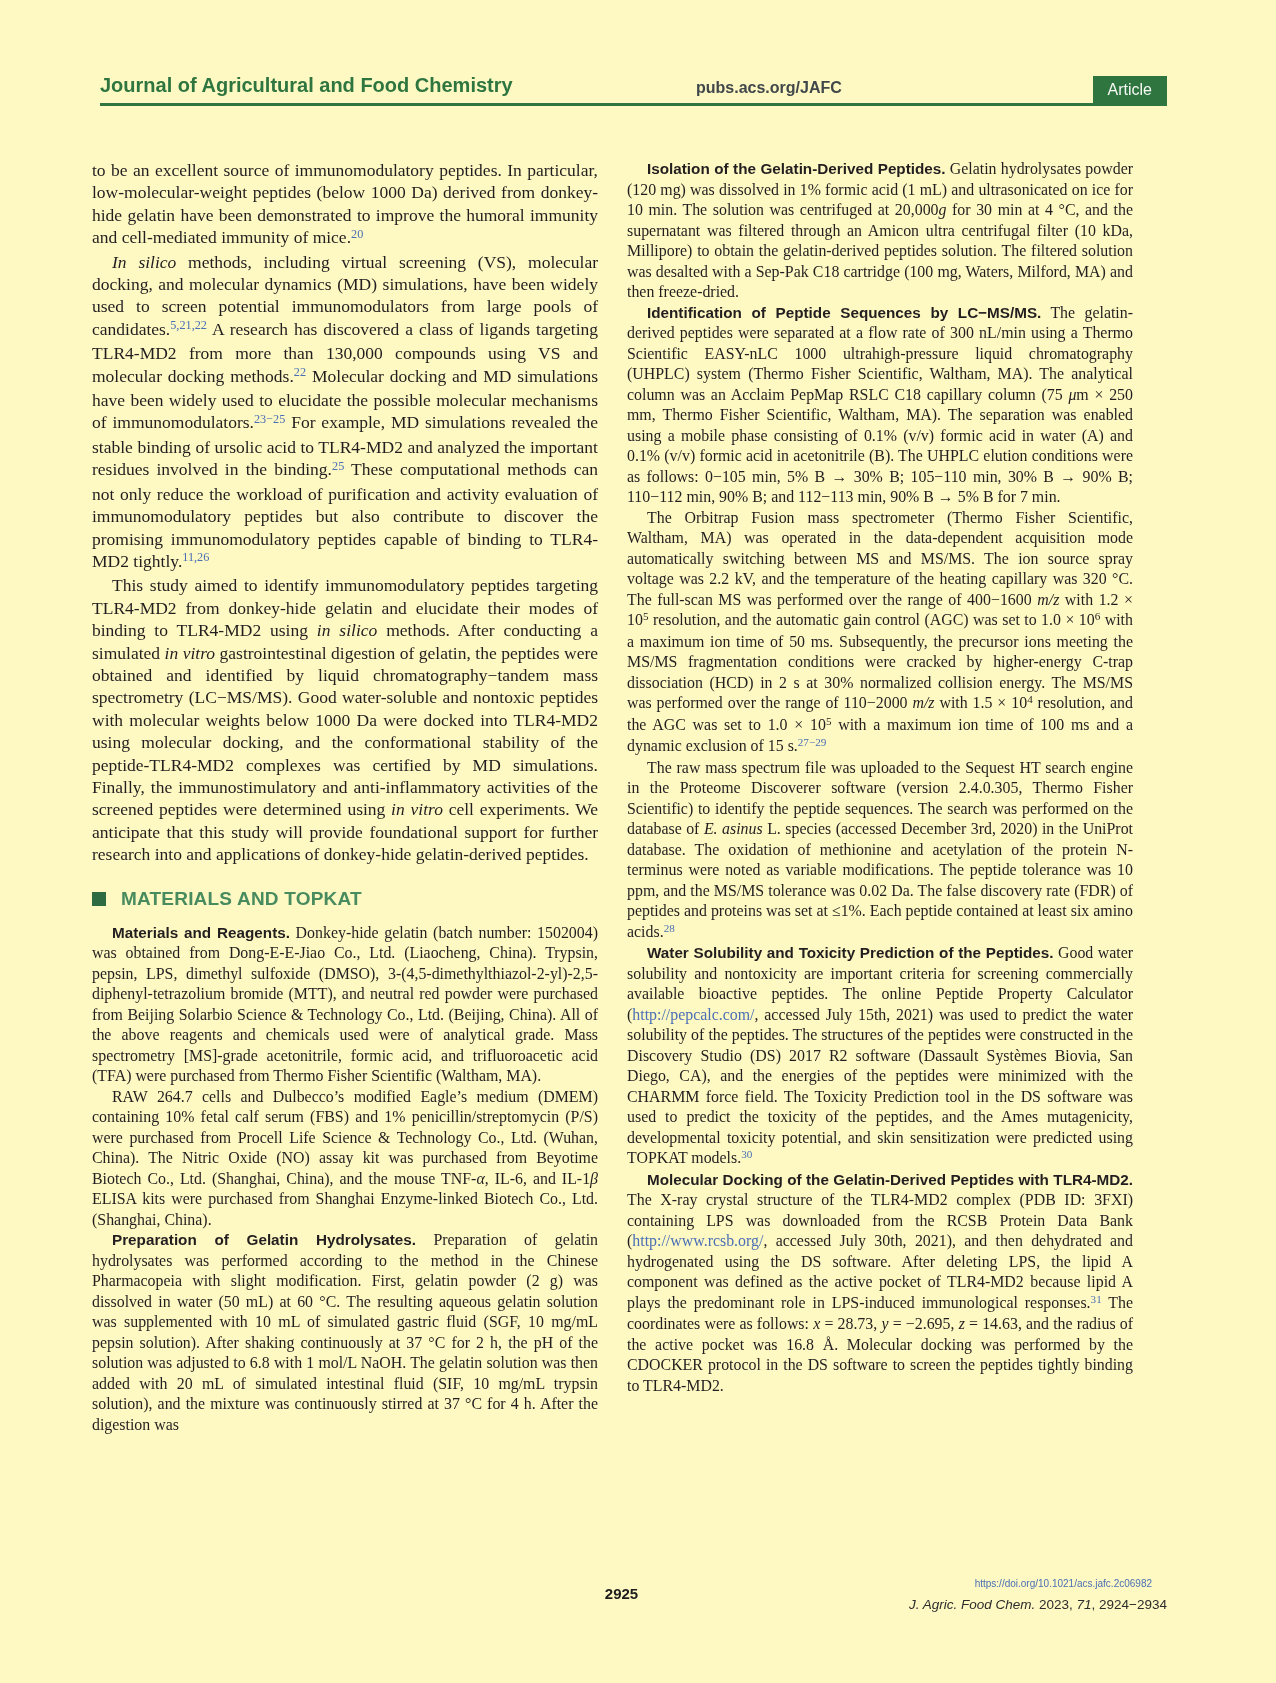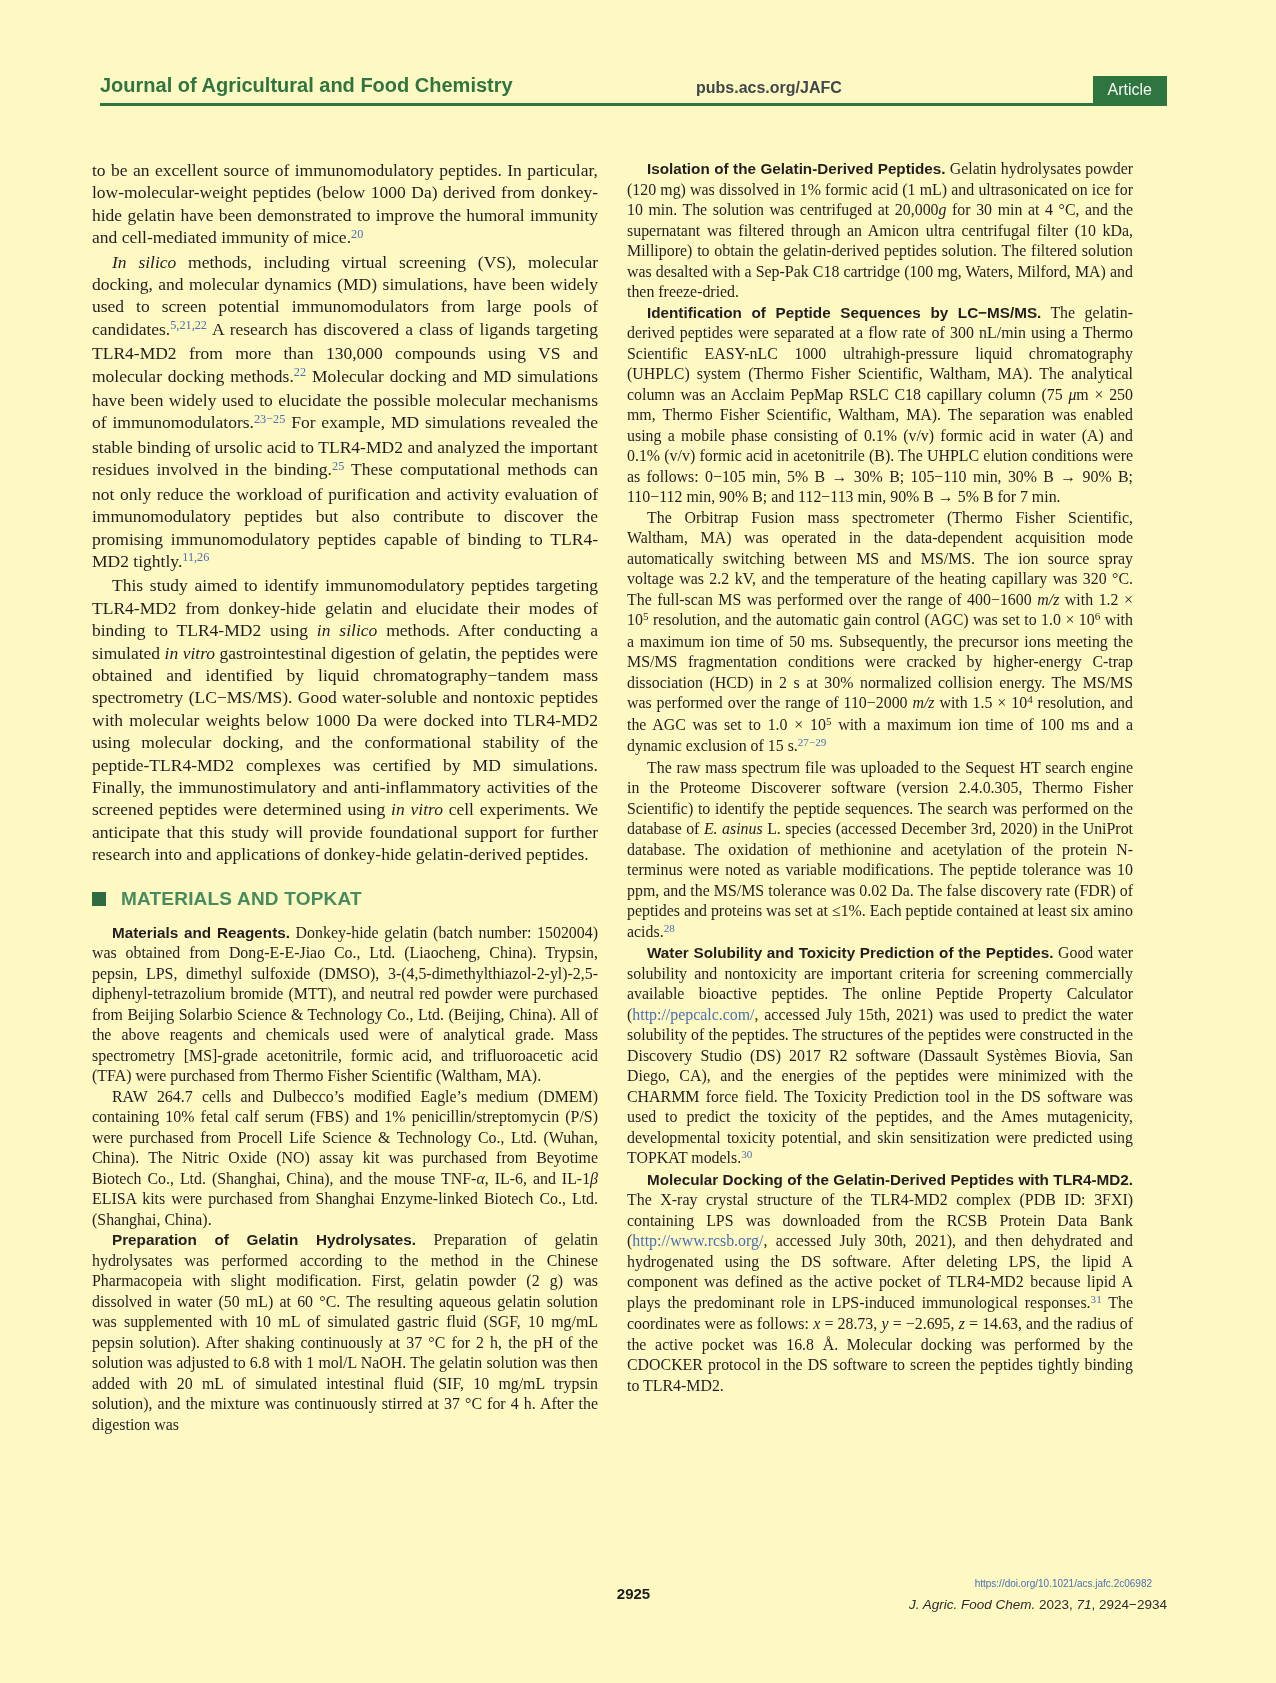--- a/index.html
+++ b/index.html
@@ -48,21 +48,21 @@
   .run-link{color:var(--blue);text-decoration:none;}
   .section-heading{
     margin:22px 0 13px 0;text-align:left;
     font-family:"Liberation Sans",sans-serif;font-weight:bold;
     font-size:19px;color:var(--headgreen);
     display:flex;align-items:center;gap:15px;letter-spacing:0.2px;
   }
   .bullet{width:14px;height:14px;background:var(--bulletgreen);display:inline-block;flex:0 0 auto;}
   
   .page-num{
-    position:absolute;left:100px;top:1585px;width:1067px;text-align:center;
+    position:absolute;left:88px;top:1585px;width:1067px;text-align:center;
     font-family:"Liberation Sans",sans-serif;font-weight:bold;font-size:15px;color:#1d1d1d;
   }
   .doi{
     position:absolute;right:124px;top:1578px;text-align:right;
     font-family:"Liberation Sans",sans-serif;font-size:10px;
     color:var(--blue);text-decoration:none;white-space:nowrap;margin-left:32px;
   }
   .cite{
     position:absolute;right:109px;top:1597px;text-align:right;
     font-family:"Liberation Sans",sans-serif;font-size:13.5px;color:#2b2b2b;white-space:nowrap;margin-left:36px;

